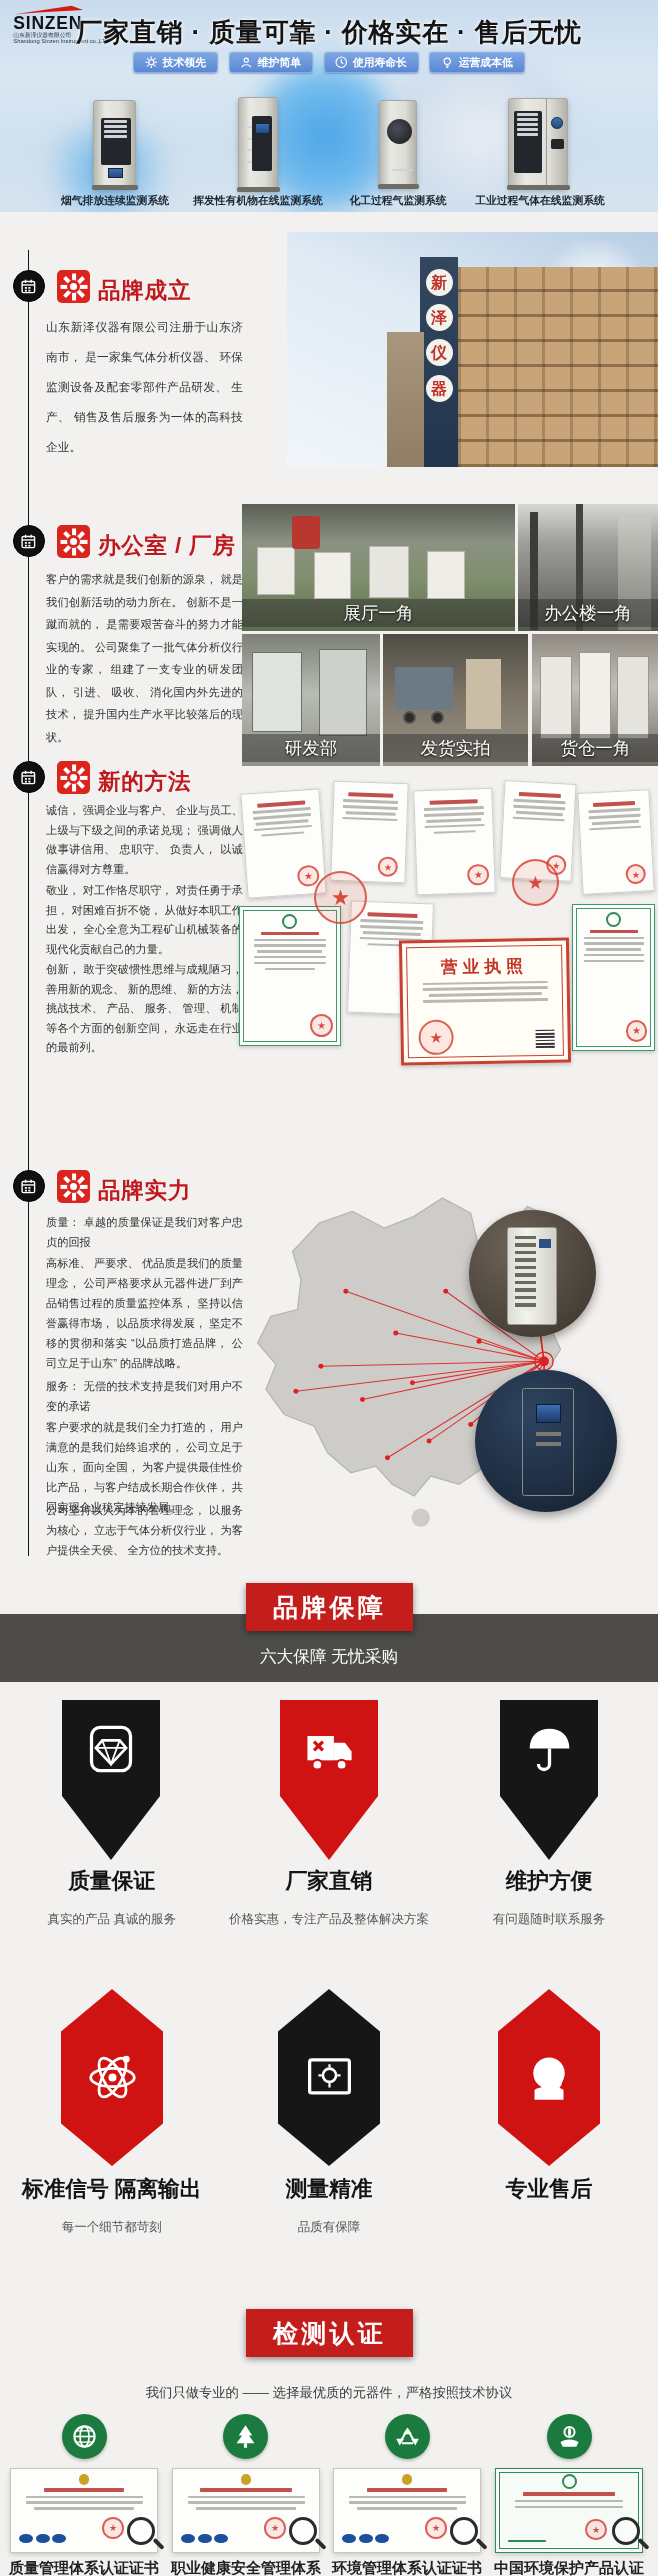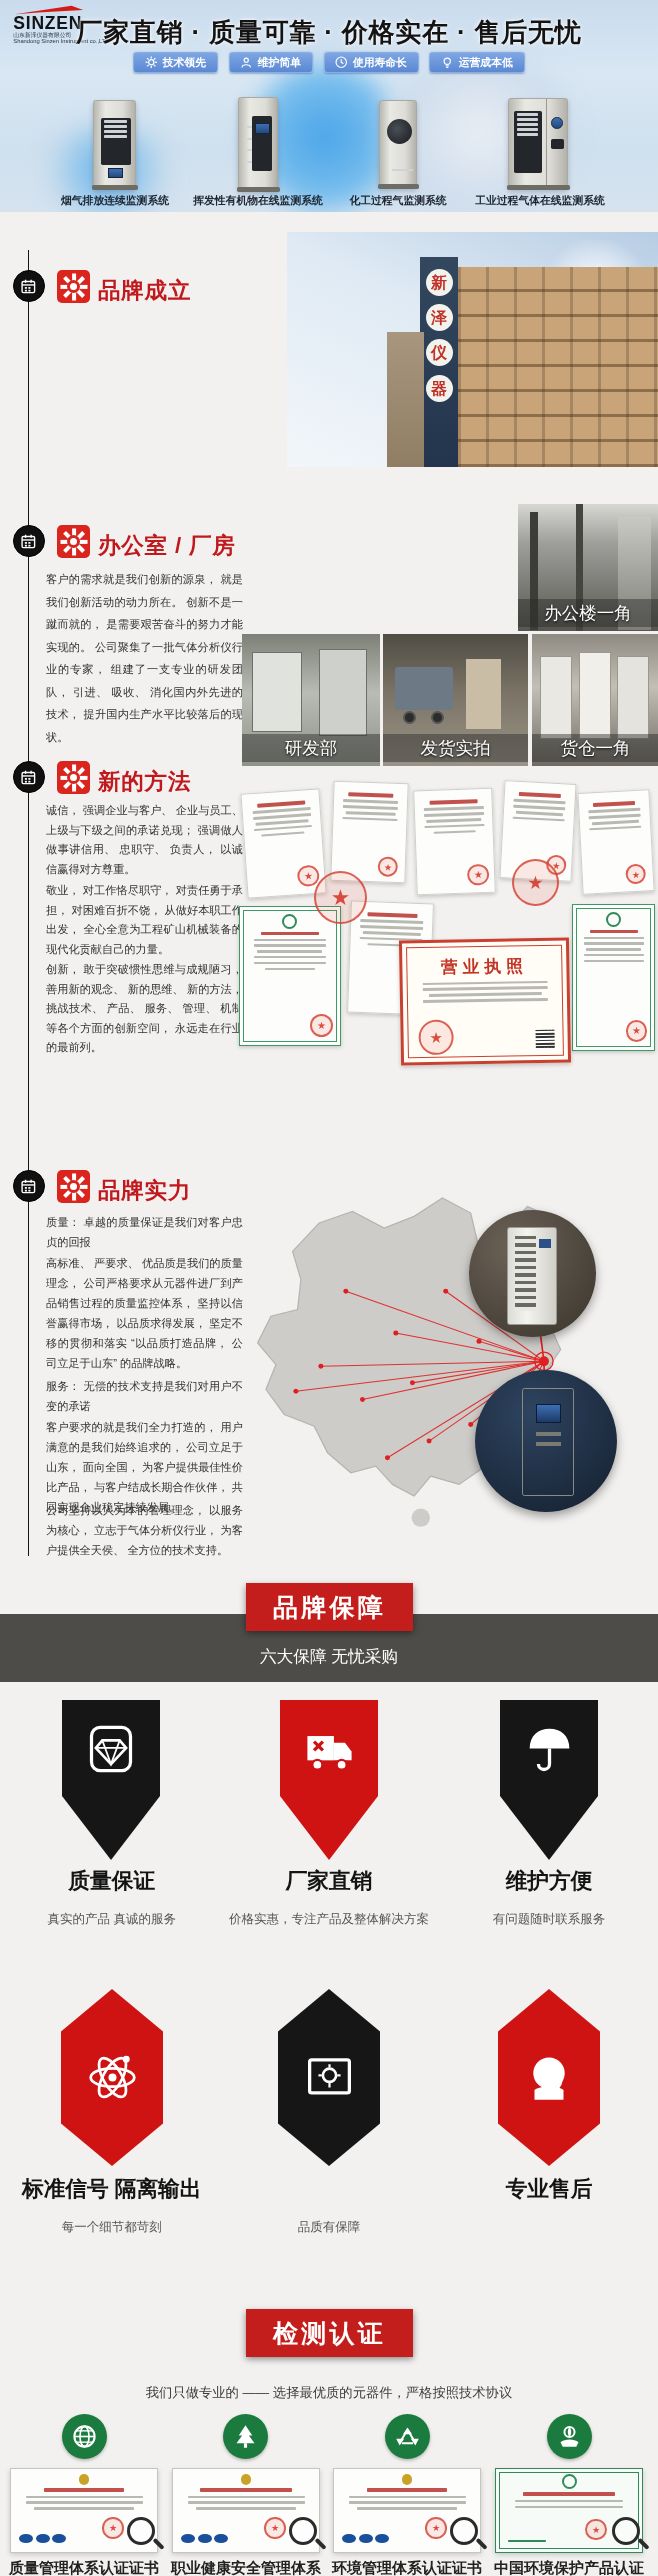--- a/index.html
+++ b/index.html
@@ -211,20 +211,21 @@
   </div>
   <div class="sz-logo" style="top:270px;">
     <span class="sz-spoke" style="transform:translate(-50%,-50%) rotate(0deg);"></span>
     <span class="sz-spoke" style="transform:translate(-50%,-50%) rotate(45deg);"></span>
     <span class="sz-spoke" style="transform:translate(-50%,-50%) rotate(90deg);"></span>
     <span class="sz-spoke" style="transform:translate(-50%,-50%) rotate(135deg);"></span>
     <span class="sz-hubring"></span>
       <span class="sz-hub"></span>
   </div>
   <div class="sec-title" style="top:275px;">品牌成立</div>
+  <div class="para" style="top:312px;line-height:30px;font-size:11.7px;">山东新泽仪器有限公司注册于山东济南市， 是一家集气体分析仪器、 环保监测设备及配套零部件产品研发、 生产、 销售及售后服务为一体的高科技企业。</div>
 
   <div class="photo" style="left:287px;top:232px;width:371px;height:235px;background:linear-gradient(205deg,#b7cde4 0%,#dfeaf4 45%,#f2f6fa 100%);">
     <div class="abs" style="left:250px;top:8.3px;width:117px;height:100px;background:radial-gradient(circle,#ffffff,rgba(255,255,255,0) 70%);"></div>
     <div class="abs" style="left:171px;top:35px;width:200px;height:200px;background:
       repeating-linear-gradient(180deg,#c8a478 0 21.7px,#8d6f4c 21.7px 25px),
       #c8a478;">
       <div class="abs" style="left:0;top:0;width:100%;height:100%;background:repeating-linear-gradient(90deg,rgba(60,45,25,.25) 0 3.3px,transparent 3.3px 28px);"></div>
     </div>
     <div class="abs" style="left:133px;top:25px;width:38px;height:210px;background:linear-gradient(180deg,#33475f,#22354c);">
       <div style="width:27px;height:27px;border-radius:50%;background:#f3f3ee;color:#c03128;font-size:16px;font-weight:bold;text-align:center;line-height:27px;margin:11.7px auto 8.3px;">新</div>
@@ -251,20 +252,28 @@
     <span class="sz-spoke" style="transform:translate(-50%,-50%) rotate(0deg);"></span>
     <span class="sz-spoke" style="transform:translate(-50%,-50%) rotate(45deg);"></span>
     <span class="sz-spoke" style="transform:translate(-50%,-50%) rotate(90deg);"></span>
     <span class="sz-spoke" style="transform:translate(-50%,-50%) rotate(135deg);"></span>
     <span class="sz-hubring"></span>
       <span class="sz-hub"></span>
   </div>
   <div class="sec-title" style="top:530px;">办公室 / 厂房</div>
   <div class="para" style="top:568px;line-height:22.5px;">客户的需求就是我们创新的源泉， 就是我们创新活动的动力所在。 创新不是一蹴而就的， 是需要艰苦奋斗的努力才能实现的。 公司聚集了一批气体分析仪行业的专家， 组建了一支专业的研发团队， 引进、 吸收、 消化国内外先进的技术， 提升国内生产水平比较落后的现状。</div>
 
+  <div class="photo" style="left:242px;top:504px;width:273px;height:127px;background:linear-gradient(180deg,#5a5e55 0%,#8b9282 30%,#7f8f6d 60%,#5d6b4e 100%);">
+    <div class="abs" style="left:15px;top:43px;width:38px;height:48px;background:#eceae4;border:0.8px solid #b9b6ae;"></div>
+    <div class="abs" style="left:72px;top:48px;width:37px;height:47px;background:#f1efe9;border:0.8px solid #b9b6ae;"></div>
+    <div class="abs" style="left:127px;top:42px;width:40px;height:52px;background:#e8e6e0;border:0.8px solid #b9b6ae;"></div>
+    <div class="abs" style="left:185px;top:47px;width:38px;height:48px;background:#efede7;border:0.8px solid #b9b6ae;"></div>
+    <div class="abs" style="left:50px;top:11.7px;width:28px;height:33px;background:#b8372e;border-radius:3.3px;"></div>
+    <div class="caption">展厅一角</div>
+  </div>
   <div class="photo" style="left:518px;top:504px;width:140px;height:127px;background:linear-gradient(180deg,#d7d7d3 0%,#9fa09c 30%,#55564f 100%);">
     <div class="abs" style="left:11.7px;top:8.3px;width:8.3px;height:118px;background:#3c3d38;"></div>
     <div class="abs" style="left:58px;top:0;width:6.7px;height:127px;background:#44453f;"></div>
     <div class="abs" style="left:100px;top:13.3px;width:33px;height:113px;background:linear-gradient(180deg,#c9c9c4,#7e7f78);"></div>
     <div class="caption">办公楼一角</div>
   </div>
   <div class="photo" style="left:242px;top:634px;width:138px;height:132px;background:linear-gradient(180deg,#7c8077 0%,#b9bcb4 45%,#8e9288 100%);">
     <div class="abs" style="left:10px;top:18.3px;width:50px;height:80px;background:#dfe2dd;border:1.7px solid #6d7068;"></div>
     <div class="abs" style="left:77px;top:15px;width:48px;height:87px;background:#ced1cb;border:1.7px solid #6d7068;"></div>
     <div class="caption">研发部</div>
@@ -531,20 +540,21 @@
   </div>
   <div class="g-shape shape-hex c-red" style="left:498px;top:1989px;width:102px;height:177px;align-items:center;">
     <svg width="58" height="58" viewBox="0 0 48 48">
         <circle cx="24" cy="20" r="13" fill="#fff"></circle>
         <path d="M12 34 C16 30 32 30 36 34 L36 42 L12 42 Z" fill="#fff"></path>
         <path d="M34 26 a10 10 0 0 1 -9 9 h-4" fill="none" stroke="#fff" stroke-width="2.6"></path>
         <circle cx="20" cy="35" r="2.6" fill="#fff"></circle>
       </svg>
   </div>
   <div class="g-title" style="left:-13.3px;top:2174px;">标准信号 隔离输出</div>
+  <div class="g-title" style="left:204px;top:2174px;">测量精准</div>
   <div class="g-title" style="left:424px;top:2174px;">专业售后</div>
   <div class="g-desc" style="left:-13.3px;top:2218px;">每一个细节都苛刻</div>
   <div class="g-desc" style="left:204px;top:2218px;">品质有保障</div>
 
   <div class="red-banner" style="top:2309px;">检测认证</div>
   <div class="cert-sub" style="top:2384px;">我们只做专业的 —— 选择最优质的元器件，严格按照技术协议</div>
 
   <div class="green-ic" style="left:62px;top:2414px;">
     <svg width="27" height="27" viewBox="0 0 24 24">
         <circle cx="12" cy="12" r="9" fill="none" stroke="#fff" stroke-width="1.8"></circle>

